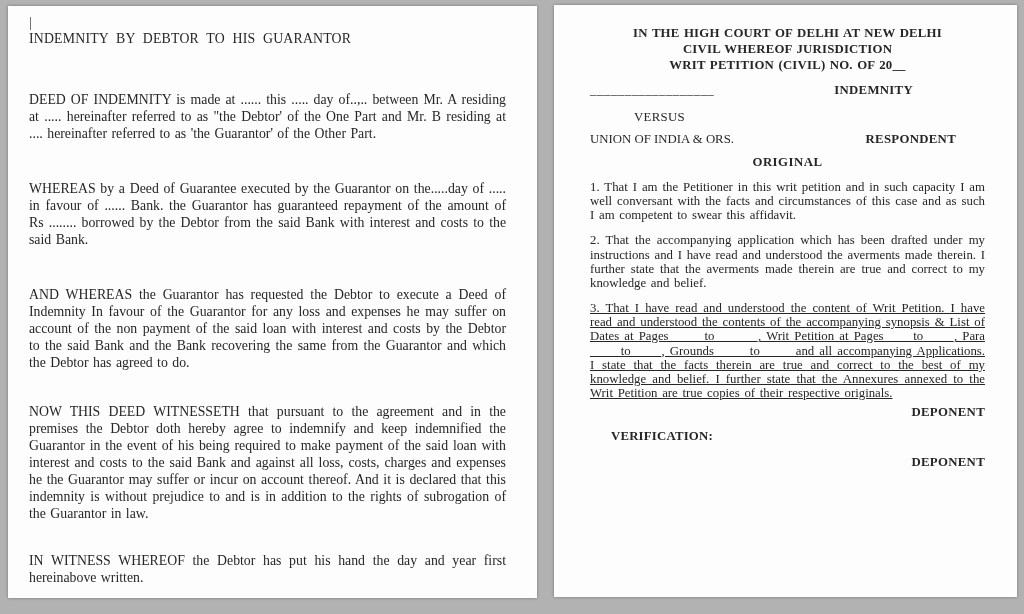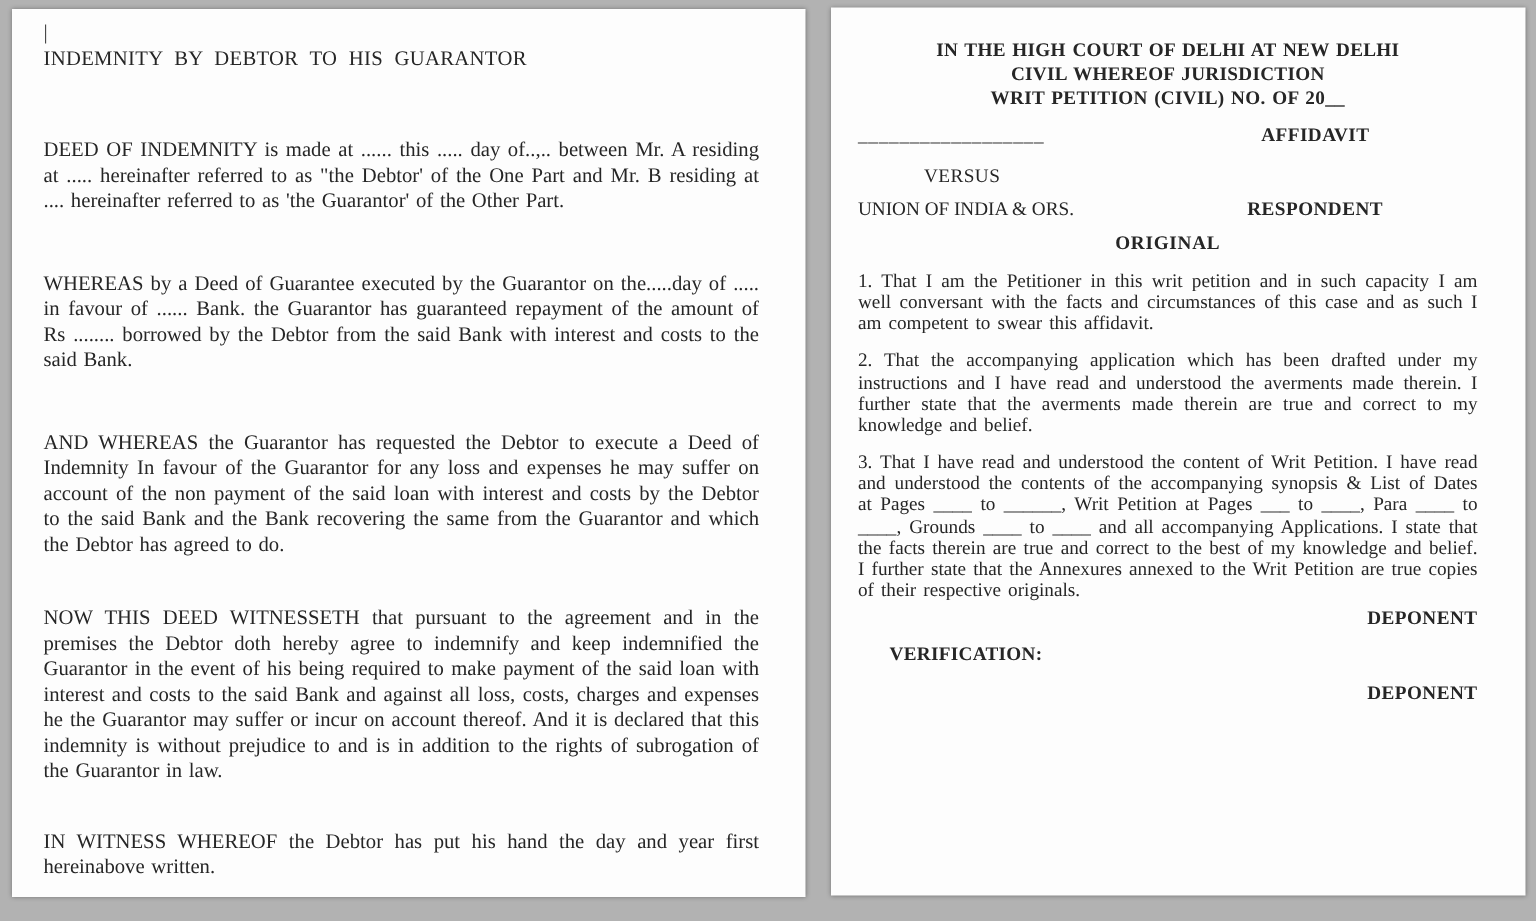--- a/index.html
+++ b/index.html
@@ -23,21 +23,21 @@
   .page-left {
     left: 8px; top: 6px;
     width: 529px; height: 592px;
     padding: 8px 31px 0 21px;
     font-size: 13.8px;
     line-height: 17px;
   }
   .page-right {
     left: 554px; top: 5px;
     width: 463px; height: 592px;
-    padding: 20px 32px 0 18px;
+    padding: 20px 32px 0 36px;
     font-size: 12.8px;
     line-height: 14.3px;
   }
 
   
   .cursor-line { height: 16px; font-size: 14px; color: #3a3a3a; }
   .doc-title { letter-spacing: 0.2px; word-spacing: 4px; }
   .page-left p {
     margin: 0;
     text-align: justify;
@@ -49,29 +49,29 @@
   .p4 { margin-top: 32px !important; }
   .p5 { margin-top: 30px !important; }
 
   
   .hdr { text-align: center; font-weight: bold; line-height: 16px; letter-spacing: 0.2px; word-spacing: 1px; }
   .matter { font-weight: bold; margin-top: 17px; letter-spacing: 0.2px; }
   .party-row { position: relative; margin-top: 10px; height: 15px; }
   .party-row .blank { letter-spacing: 0.5px; }
   .party-label { position: absolute; top: 0; font-weight: bold; letter-spacing: 0.3px; }
   .petitioner-label { right: 72px; }
-  .respondent-label { right: 63px; }
+  .respondent-label { right: 29px; }
   .versus { font-weight: normal; margin-top: 12px; letter-spacing: 0.3px; margin-left: 44px; }
   .union-row { margin-top: 8px; }
   .affidavit-title { text-align: center; font-weight: bold; margin-top: 8px; letter-spacing: 0.5px; }
   .page-right p { margin: 0; text-align: justify; word-spacing: 1.5px; }
   .intro { margin-top: 11px !important; }
   .c1 { margin-top: 10px !important; }
   .c2 { margin-top: 11px !important; }
-  .c3 { margin-top: 10px !important; }
+  .c3 { margin-top: 10px !important; text-decoration: underline; }
   .deponent { text-align: right; font-weight: bold; letter-spacing: 0.3px; }
   .deponent-1 { margin-top: 4px; }
   .deponent-2 { margin-top: 12px; }
   .verification-title { font-weight: bold; margin-top: 10px; letter-spacing: 0.2px; margin-left: 21px; }
   .verif-text { margin-top: 0 !important; }
 </style>
 </head>
 <body>
 
 <div class="spread">
@@ -88,21 +88,21 @@
   </div>
 
   <div class="page page-right">
     <div class="hdr">IN THE HIGH COURT OF DELHI AT NEW DELHI</div>
     <div class="hdr">CIVIL WHEREOF JURISDICTION</div>
     <div class="hdr">WRIT PETITION (CIVIL) NO. OF 20__</div>
 
 
     <div class="party-row">
       <span class="blank">__________________</span>
-      <span class="party-label petitioner-label">AFFIDAVIT</span>
+      <span class="party-label petitioner-label">INDEMNITY</span>
     </div>
 
     <div class="versus">VERSUS</div>
 
     <div class="party-row union-row">
       <span>UNION OF INDIA &amp; ORS.</span>
       <span class="party-label respondent-label">RESPONDENT</span>
     </div>
 
     <div class="affidavit-title">ORIGINAL</div>

